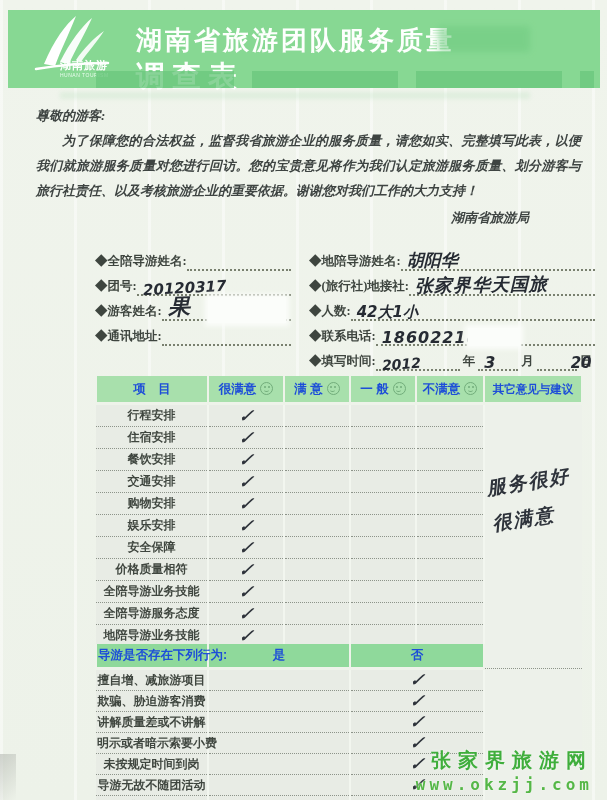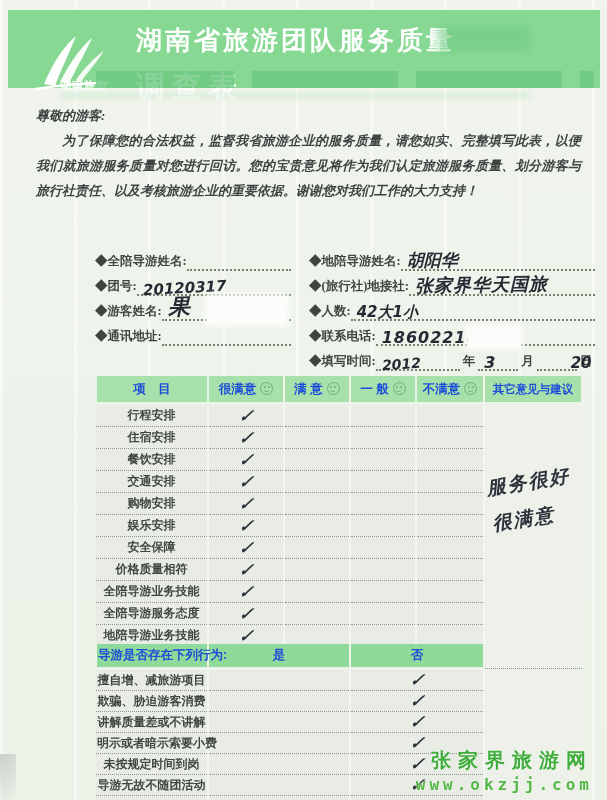--- a/index.html
+++ b/index.html
@@ -12,28 +12,28 @@
     position:relative;width:607px;height:800px;overflow:hidden;
     background:
       repeating-linear-gradient(90deg, rgba(255,255,255,.45) 0 3px, rgba(255,255,255,0) 3px 74px),
       linear-gradient(#f0f4ec,#edf2e9);
   }
   
   .banner{
     position:absolute;left:8px;top:10px;right:7px;height:78px;
     background:#87d893;display:flex;align-items:flex-start;
   }
-  .logo{position:relative;width:128px;height:78px;flex:none;margin-top:20px;}
+  .logo{position:relative;width:128px;height:78px;flex:none;}
   .logo svg{position:absolute;left:14px;top:2px;}
   .logo-cn{position:absolute;left:52px;top:48px;color:#fdfefd;font-weight:bold;
     font-size:11px;font-family:"Liberation Serif", serif;letter-spacing:1px;}
   .logo-en{position:absolute;left:52px;top:62px;color:#eafbee;font-size:5px;letter-spacing:.5px;}
   .titles{color:#fdfffd;font-weight:bold;padding-top:16px;line-height:1.15;}
   .title1{font-size:26px;letter-spacing:3px;}
-  .title2{font-size:29px;letter-spacing:7px;margin-top:14px;}
+  .title2{font-size:29px;letter-spacing:7px;margin-top:4px;}
   .ghost{position:absolute;top:16px;right:70px;width:92px;height:26px;
     background:#6fca80;opacity:.55;filter:blur(3px);border-radius:3px;}
   .banner-tabs{position:absolute;left:88px;right:0;bottom:0;display:flex;gap:18px;}
   .banner-tab{height:17px;background:#6cc87e;opacity:.8;}
   .bt1{width:138px;} .bt2{width:146px;} .bt3{width:146px;} .bt4{flex:1;margin-right:6px;}
   .bleed-bar{position:absolute;left:60px;top:92px;width:470px;height:7px;
     background:#bfe3c3;opacity:.35;filter:blur(2px);}
   
   .intro{
     position:absolute;left:36px;right:26px;top:103px;
@@ -162,20 +162,21 @@
       <div class="banner-tab bt2"></div>
       <div class="banner-tab bt3"></div>
       <div class="banner-tab bt4"></div>
     </div>
   </div>
   <div class="bleed-bar"></div>
 
   <div class="intro">
     <div class="salutation">尊敬的游客:</div>
     <p class="intro-body">为了保障您的合法权益，监督我省旅游企业的服务质量，请您如实、完整填写此表，以便我们就旅游服务质量对您进行回访。您的宝贵意见将作为我们认定旅游服务质量、划分游客与旅行社责任、以及考核旅游企业的重要依据。谢谢您对我们工作的大力支持！</p>
+    <div class="signature">湖南省旅游局</div>
   </div>
 
   <div class="info">
 
     <div>
       <div class="field">
         <span class="field-label">◆全陪导游姓名:</span>
         <span class="field-line">
             <span class="hw"></span>
           </span>

